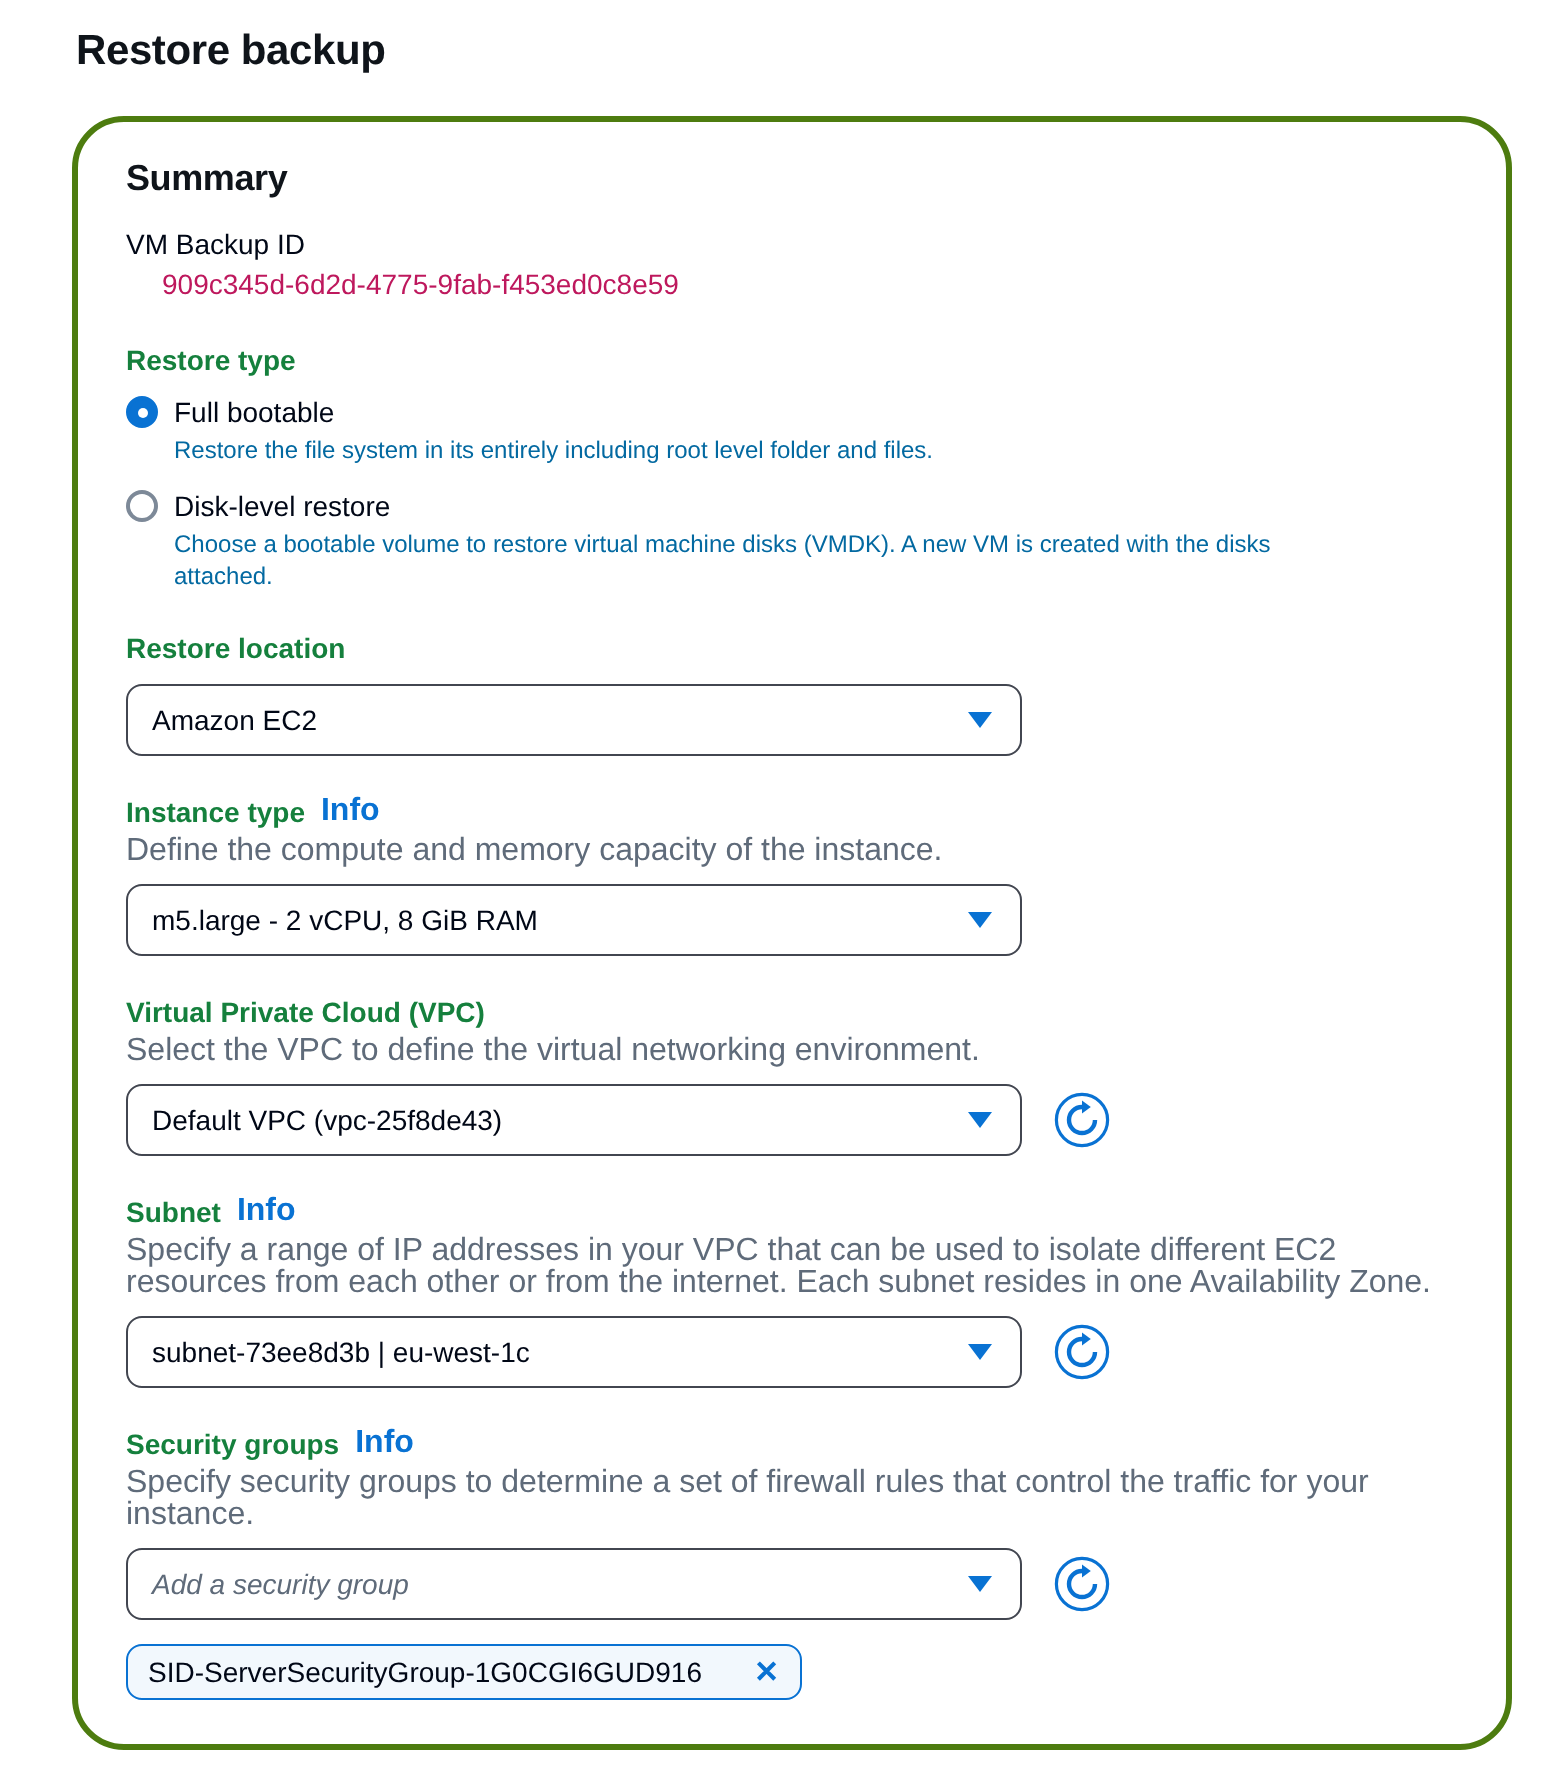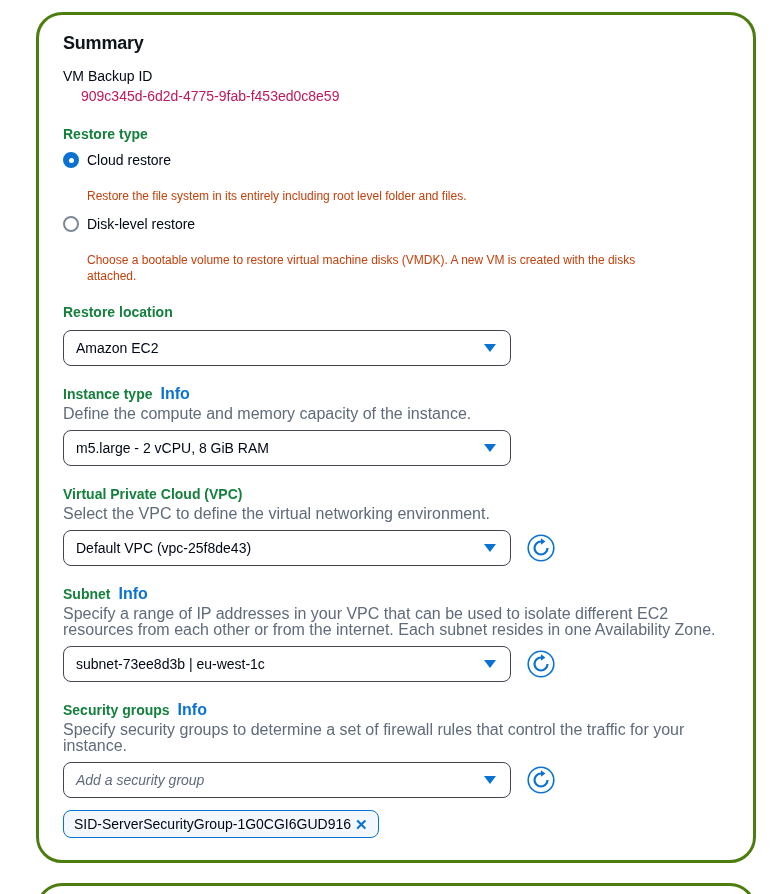--- a/index.html
+++ b/index.html
@@ -67,23 +67,23 @@
     left: 50%; top: 50%;
     width: 5px; height: 5px;
     margin: -2.5px 0 0 -2.5px;
     border-radius: 50%;
     background: #ffffff;
   }
   .radio-label { font-size: 14px; line-height: 20px; color: #000716; }
   .radio-desc {
     margin-left: 24px;
     font-size: 12px;
-    color: #c2410c;
+    color: #0369a1;
     line-height: 16px;
-    margin-top: 18px;
+    margin-top: 1px;
     max-width: 560px;
   }
   .control-row { display: flex; align-items: center; gap: 16px; margin-top: 8px; }
   .select-box {
     width: 448px;
     height: 36px;
     border: 1px solid #424650;
     border-radius: 8px;
     background: #ffffff;
     display: flex;
@@ -107,21 +107,21 @@
     background: transparent;
     padding: 0;
     cursor: pointer;
     display: inline-flex;
     align-items: center;
     justify-content: center;
   }
   .token {
     display: inline-flex;
     align-items: center;
-    gap: 4px;
+    gap: 26px;
     margin-top: 12px;
     padding: 4px 10px 4px 10px;
     height: 28px;
     border: 1.5px solid #0972d3;
     border-radius: 8px;
     background: #f2f8fd;
   }
   .token-label { font-size: 14px; color: #000716; }
   .token-dismiss {
     border: none; background: transparent; padding: 0;
@@ -131,38 +131,39 @@
     cursor: pointer;
     line-height: 1;
   }
   .desc.wide { max-width: 700px; }
 </style>
 </head>
 <body>
 
 <div class="page">
 
+  <h1 class="page-title">Restore backup</h1>
 
   <div class="card">
     <div class="card-heading-row">
       <h2 class="card-heading">Summary</h2>
     </div>
 
     <div class="section" style="margin-top:12px;">
       <div class="plain-label">VM Backup ID</div>
       <div class="value-text">909c345d-6d2d-4775-9fab-f453ed0c8e59</div>
     </div>
 
     <div class="section">
       <div class="field-label">Restore type</div>
 
       <div class="radio-option" style="margin-top:6px;">
         <div class="radio-row">
           <span class="radio-circle checked"></span>
-          <span class="radio-label">Cloud restore</span>
+          <span class="radio-label">Full bootable</span>
         </div>
         <div class="radio-desc">Restore the file system in its entirely including root level folder and files.</div>
       </div>
 
       <div class="radio-option">
         <div class="radio-row">
           <span class="radio-circle"></span>
           <span class="radio-label">Disk-level restore</span>
         </div>
         <div class="radio-desc">Choose a bootable volume to restore virtual machine disks (VMDK). A new VM is created with the disks attached.</div>

